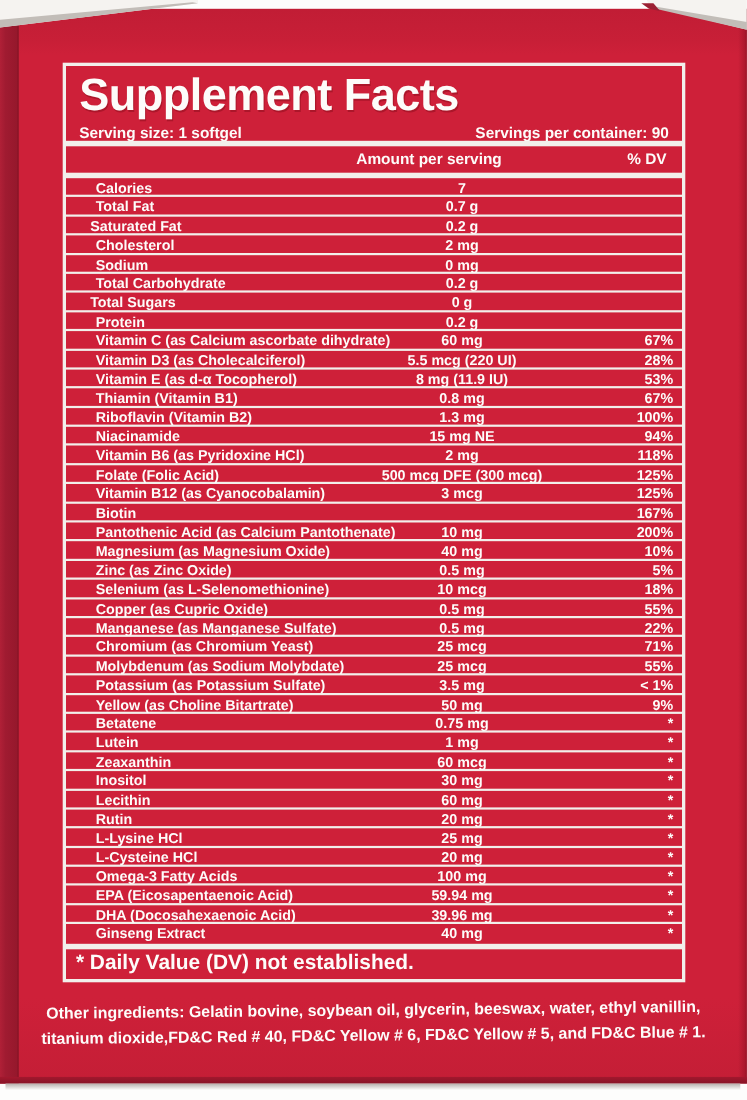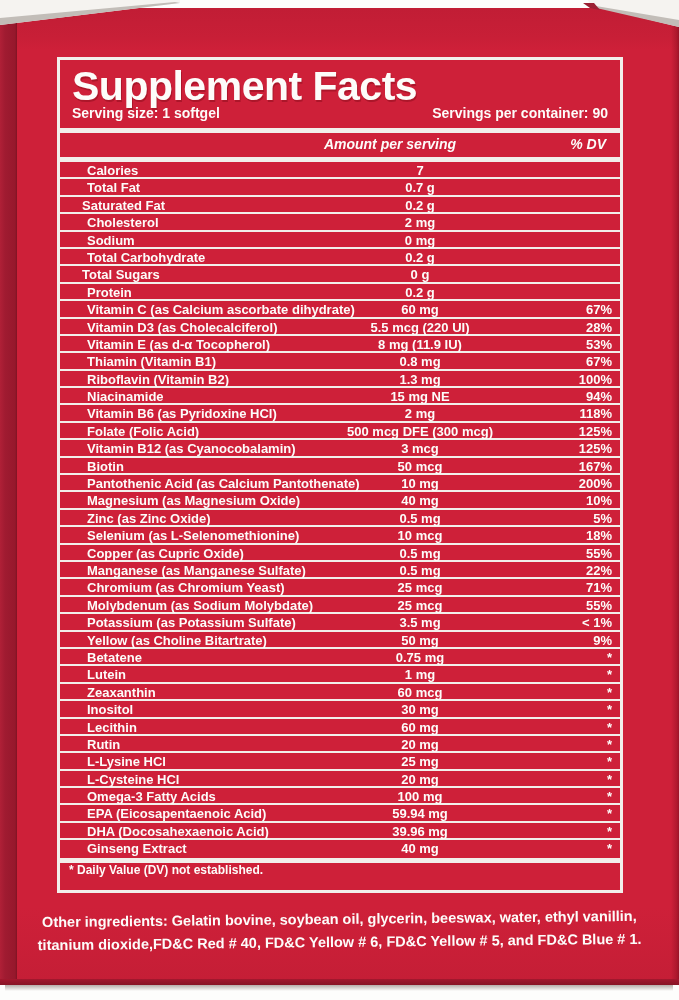--- a/index.html
+++ b/index.html
@@ -40,38 +40,38 @@
   .panel{
     position:absolute; left:57px; top:57px; width:566px; height:836px;
     border:3px solid var(--line); display:flex; flex-direction:column;
   }
   .title-block{height:45px; padding:6px 0 0 12px;}
   .title{
     font-size:41px; letter-spacing:-0.5px; line-height:1;
     text-shadow:1px 1.5px 0 rgba(130,10,24,.45);
   }
   .serving-row{
-    height:23px; display:flex; justify-content:space-between; align-items:flex-start;
+    height:23px; display:flex; justify-content:space-between; align-items:flex-end;
     padding:0 12px; font-size:14px;
   }
   .sep{height:5px; background:var(--line); flex:none;}
-  .col-header{position:relative; height:24px; flex:none; font-size:14px;font-style:italic;}
+  .col-header{position:relative; height:24px; flex:none; font-size:14px;}
   .col-header .amount-head{position:absolute; left:230px; width:200px; top:3px; text-align:center;}
   .col-header .dv-head{position:absolute; right:14px; top:3px;}
   .rows{flex:none;}
   .row{
     position:relative; height:17.4px; border-bottom:2px solid var(--line);
     font-size:13px; line-height:15px;
   }
   .row:last-child{border-bottom:none;text-decoration:underline;}
   .row .name{position:absolute; left:27px; top:1px; white-space:nowrap;}
   .row.indent .name{left:22px;}
   .row .amt{position:absolute; left:255px; width:210px; top:1px; text-align:center; white-space:nowrap;}
   .row .dv{position:absolute; right:8px; top:1px; white-space:nowrap;margin-left:36px;}
-  .footnote-row{height:26px; display:flex; align-items:flex-start; padding-left:9px; font-size:12px;}
+  .footnote-row{height:26px; display:flex; align-items:center; padding-left:9px; font-size:19px;}
   
   .other-ing{
     position:absolute; left:30px; top:908px; width:619px;
     text-align:center; font-size:14.5px; line-height:1.58;
     transform:rotate(-0.6deg);
   }
 </style>
 </head>
 <body>
 
@@ -210,21 +210,20 @@
   </div>
 
   <div class="row">
     <span class="name">Vitamin B12 (as Cyanocobalamin)</span>
     <span class="amt">3 mcg</span>
     <span class="dv">125%</span>
   </div>
 
   <div class="row">
     <span class="name">Biotin</span>
-    <span class="amt">50 mcg</span>
     <span class="dv">167%</span>
   </div>
 
   <div class="row">
     <span class="name">Pantothenic Acid (as Calcium Pantothenate)</span>
     <span class="amt">10 mg</span>
     <span class="dv">200%</span>
   </div>
 
   <div class="row">

